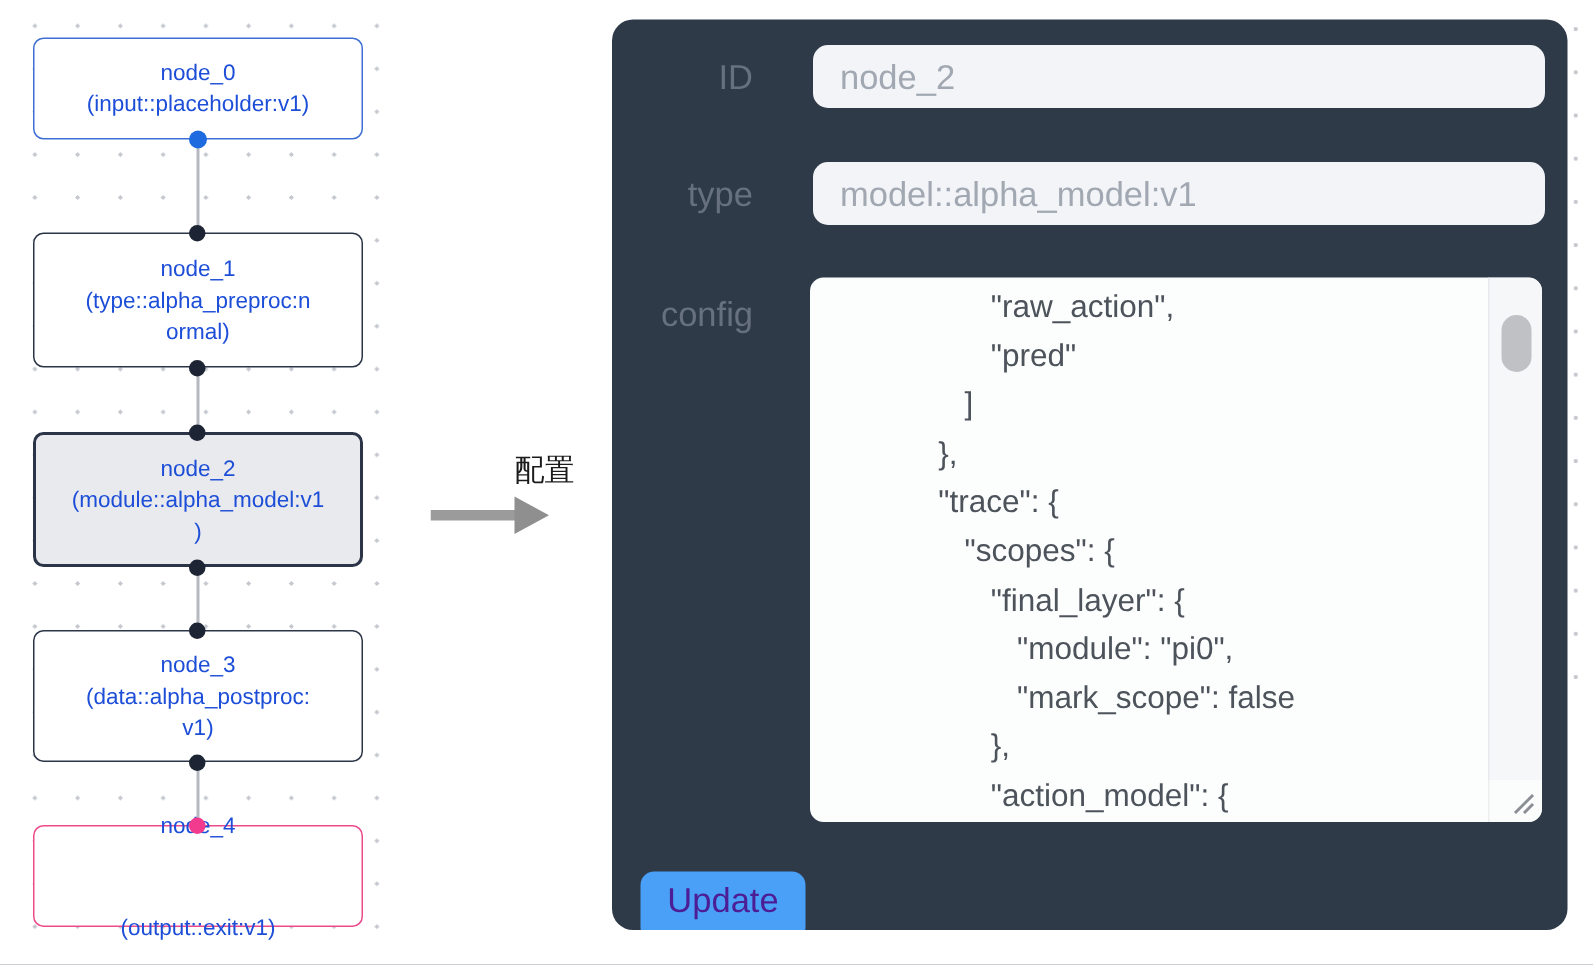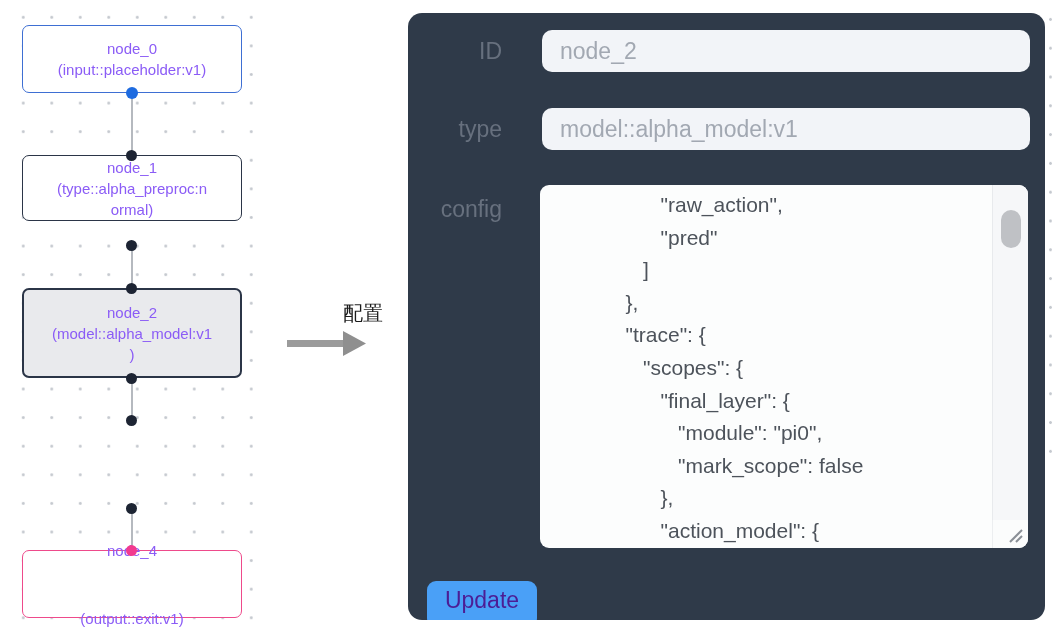--- a/index.html
+++ b/index.html
@@ -8,21 +8,21 @@
   .stage { position:relative; width:1062px; height:643px; }
 
   
   .flow-canvas { position:absolute; left:0; top:0; width:268px; height:643px;
     background-image:radial-gradient(circle,#c5c9cf 1.3px,transparent 1.5px);
     background-size:28.5px 28.6px; background-position:9px 3px; }
   .edge { position:absolute; left:131px; width:2px; background:#b5b9bf; }
   .node { position:absolute; left:22px; width:220px; background:#ffffff;
     border:1.5px solid #2b3547; border-radius:7px; display:flex; flex-direction:column;
     align-items:center; justify-content:center; text-align:center;
-    font-size:15px; line-height:21px; color:#8b5cf6; cursor:pointer; }
+    font-size:15px; line-height:21px; color:#1d4ed8; cursor:pointer; }
   .node div:empty { display:none; }
   .node.input  { border-color:#3e6fd3; }
   .node.output { border-color:#ee4a8b; }
   .node.selected { background:#e9eaed; border-width:2.5px; }
   .port { position:absolute; left:126px; width:11px; height:11px; border-radius:50%;
     background:#1d2433; }
   .port.blue { background:#1e6be0; width:12px; height:12px; left:126px; }
   .port.pink { background:#f23a8f; }
 
   
@@ -70,32 +70,37 @@
     <div class="edge" style="top:245px;height:44px;"></div>
     <div class="edge" style="top:378px;height:43px;"></div>
     <div class="edge" style="top:508px;height:39px;"></div>
 
     <div class="node input" style="top:25px;height:68px;">
       <div>node_0</div>
       <div>(input::placeholder:v1)</div>
 
     </div>
 
-    <div class="node" style="top:155px;height:66px;">
+    <div class="node" style="top:155px;height:90px;">
       <div>node_1</div>
       <div>(type::alpha_preproc:n</div>
       <div>ormal)</div>
     </div>
 
     <div class="node selected" style="top:288px;height:90px;">
       <div>node_2</div>
-      <div>(model::alpha_model:v1</div>
+      <div>(module::alpha_model:v1</div>
       <div>)</div>
     </div>
 
+    <div class="node" style="top:420px;height:88px;">
+      <div>node_3</div>
+      <div>(data::alpha_postproc:</div>
+      <div>v1)</div>
+    </div>
 
     <div class="node output" style="top:550px;height:68px;gap:47px;">
       <div>node_4</div>
       <div>(output::exit:v1)</div>
 
     </div>
 
     <div class="port blue" style="top:87px;"></div>
     <div class="port" style="top:150px;"></div>
     <div class="port" style="top:240px;"></div>

